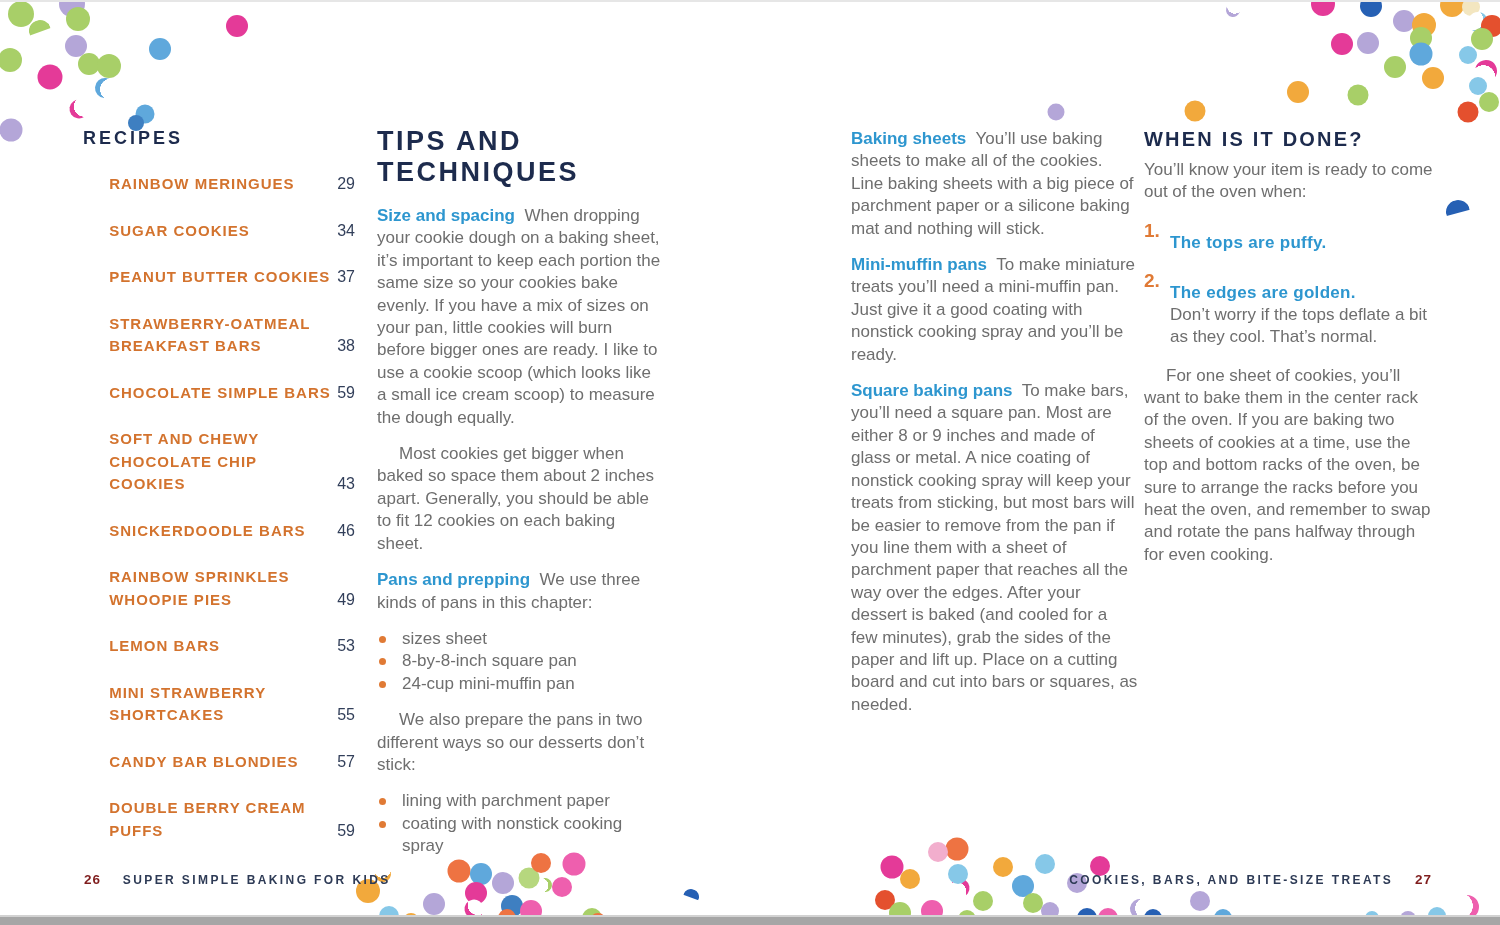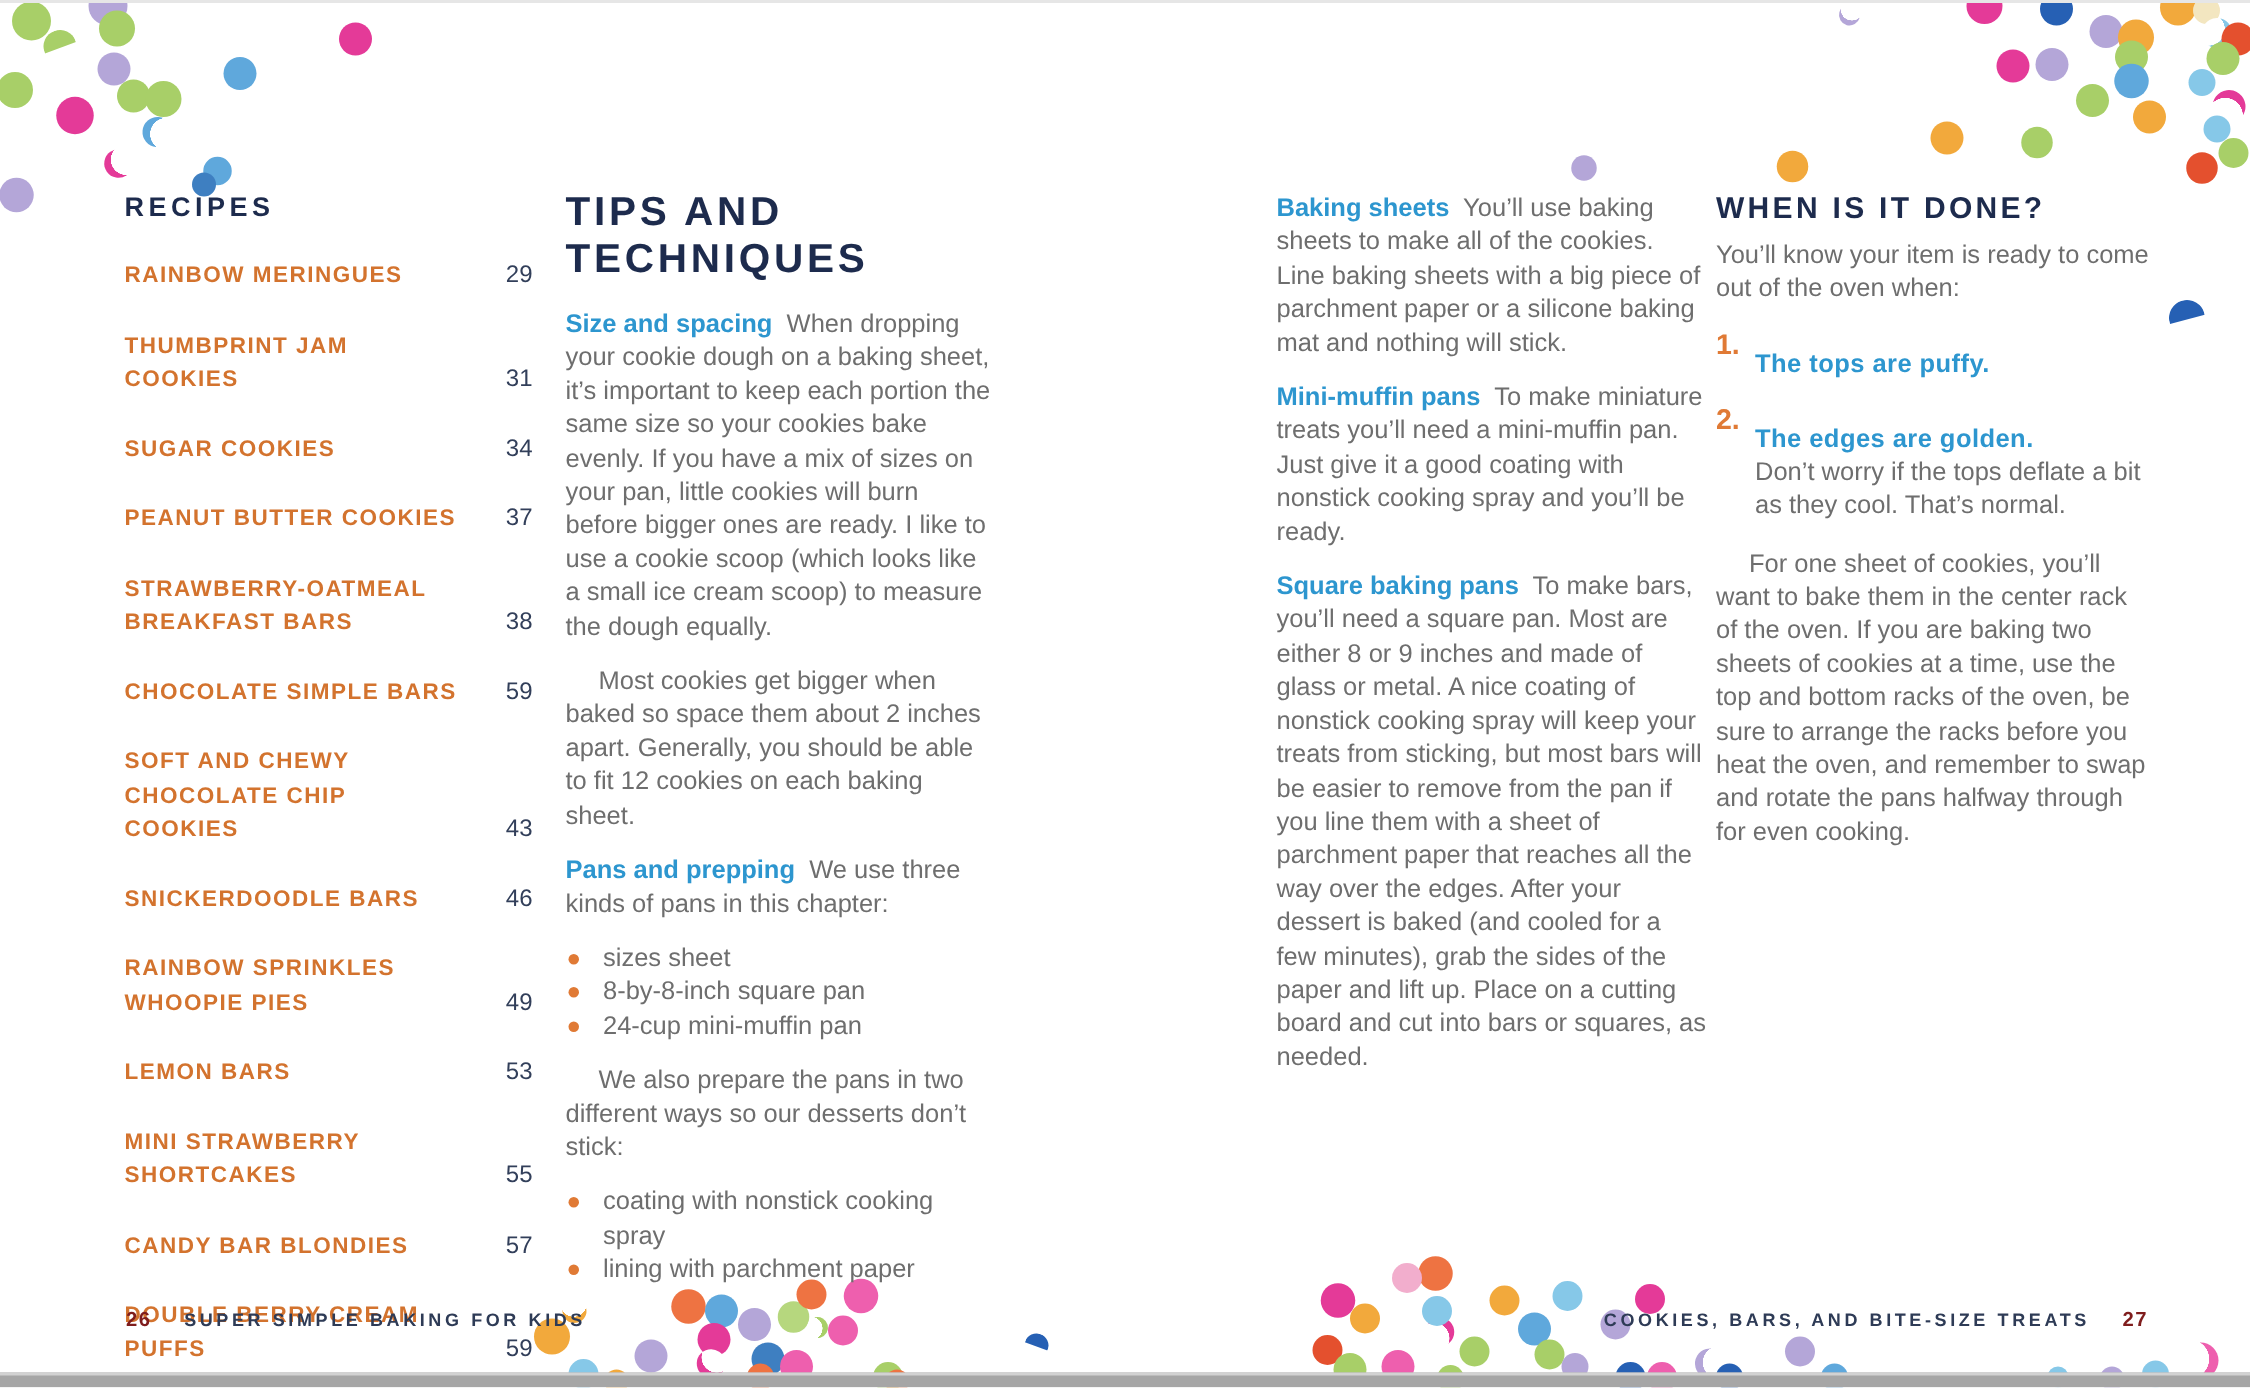--- a/index.html
+++ b/index.html
@@ -7,21 +7,21 @@
     position:relative;width:1500px;height:925px;background:#ffffff;overflow:hidden;
     font-family:"Liberation Sans", sans-serif;
   }
   .top-edge{position:absolute;top:0;left:0;right:0;height:2px;background:#e6e6e6;z-index:5;}
   .bottom-edge{position:absolute;bottom:0;left:0;right:0;height:8px;background:#a6a6a6;border-top:2px solid #d2d2d2;z-index:5;}
   #confetti-layer{position:absolute;inset:0;z-index:1;}
   .confetti{position:absolute;border-radius:50%;}
   .col{position:absolute;z-index:2;}
   #toc-col{left:83px;top:128px;width:272px;}
   .toc-title{font-size:18px;font-weight:bold;color:#1d2b4d;letter-spacing:3px;margin:0 0 18px 0;}
-  .toc-item{display:flex;justify-content:space-between;align-items:flex-end;margin-bottom:11.5px;margin-top:24px;}
+  .toc-item{display:flex;justify-content:flex-end;align-items:flex-end;margin-bottom:11.5px;margin-top:24px;}
   .toc-label{width:228px;font-size:15px;color:#d3732e;letter-spacing:1px;line-height:22.5px;font-weight:bold;}
   .toc-page{font-size:16px;color:#323f5a;line-height:22.5px;}
   #tips-col{left:377px;top:126px;width:284px;}
   #pans-col{left:851px;top:128px;width:287px;}
   #done-col{left:1144px;top:128px;width:292px;}
   .section-title-lg{font-size:27px;font-weight:bold;color:#1d2b4d;letter-spacing:2.5px;line-height:31px;margin:0 0 17px 0;}
   .section-title-sm{font-size:20px;font-weight:bold;color:#1d2b4d;letter-spacing:2.2px;margin:0 0 8px 0;}
   .body-par{font-size:17px;line-height:22.4px;color:#6e6e6e;margin:0 0 14px 0;}
   .indent{text-indent:22px;}
   .lead{font-weight:bold;color:#2d96cf;}
@@ -142,24 +142,20 @@
       <div class="confetti" style="left: 1467px; top: 907px; width: 24px; height: 24px; transform: translate(-50%, -50%) rotate(-45deg); background: radial-gradient(circle at 32% 26%, rgb(255, 255, 255) 0px, rgb(255, 255, 255) 53%, rgb(238, 95, 174) 54%);"></div>
     </div>
 
   <div class="col" id="toc-col">
     <h1 class="toc-title">RECIPES</h1>
     <div class="toc-item">
       <span class="toc-label">RAINBOW MERINGUES</span>
       <span class="toc-page">29</span>
     </div>
     <div class="toc-item">
-      <span class="toc-label">THUMBPRINT JAM COOKIES</span>
-      <span class="toc-page">31</span>
-    </div>
-    <div class="toc-item">
       <span class="toc-label">SUGAR COOKIES</span>
       <span class="toc-page">34</span>
     </div>
     <div class="toc-item">
       <span class="toc-label">PEANUT BUTTER COOKIES</span>
       <span class="toc-page">37</span>
     </div>
     <div class="toc-item">
       <span class="toc-label">STRAWBERRY-OATMEAL BREAKFAST BARS</span>
       <span class="toc-page">38</span>
@@ -220,25 +216,25 @@
       </div>
       <div class="bullet-row">
         <span class="bullet-dot"></span>
         <span class="bullet-text">24-cup mini-muffin pan</span>
       </div>
     </div>
     <p class="body-par indent">We also prepare the pans in two different ways so our desserts don’t stick:</p>
     <div class="bullets">
       <div class="bullet-row">
         <span class="bullet-dot"></span>
+        <span class="bullet-text">lining with parchment paper</span>
+      </div>
+      <div class="bullet-row">
+        <span class="bullet-dot"></span>
         <span class="bullet-text">coating with nonstick cooking spray</span>
-      </div>
-      <div class="bullet-row">
-        <span class="bullet-dot"></span>
-        <span class="bullet-text">lining with parchment paper</span>
       </div>
     </div>
   </div>
 
   <div class="col" id="pans-col">
     <p class="body-par">
       <span class="lead">Baking sheets</span>&nbsp;
       <span>You’ll use baking sheets to make all of the cookies. Line baking sheets with a big piece of parchment paper or a silicone baking mat and nothing will stick.</span>
     </p>
     <p class="body-par">

